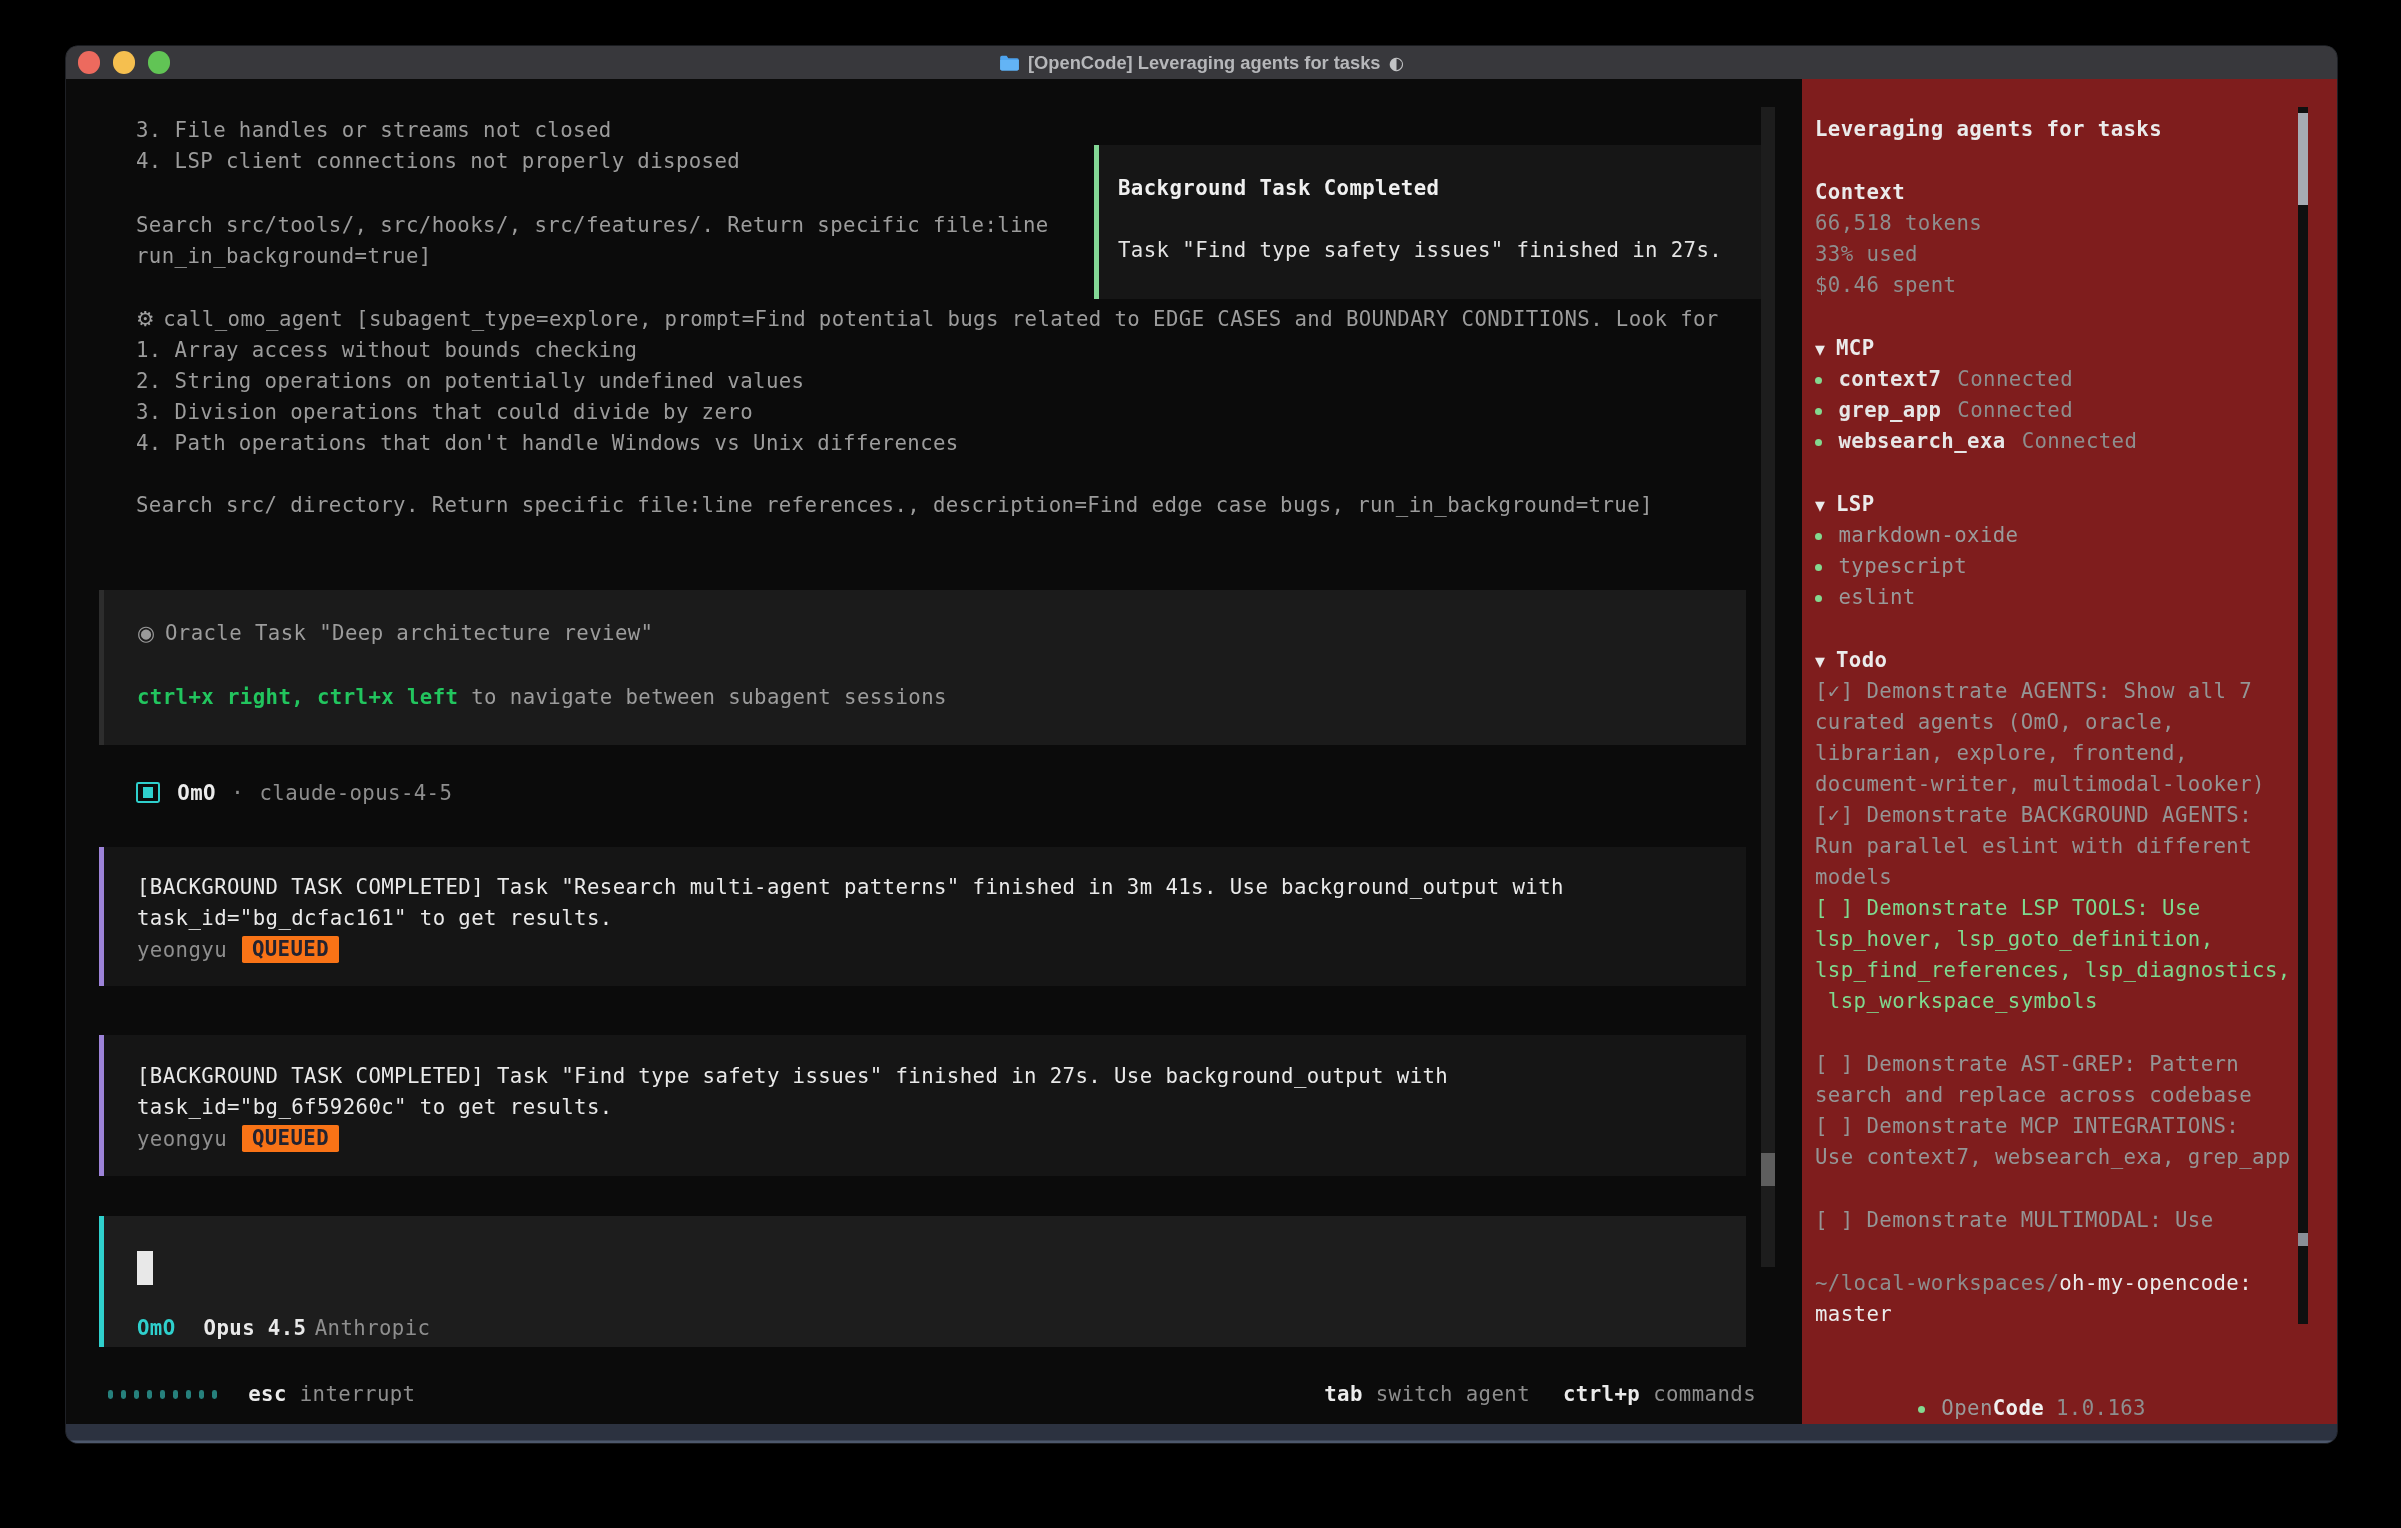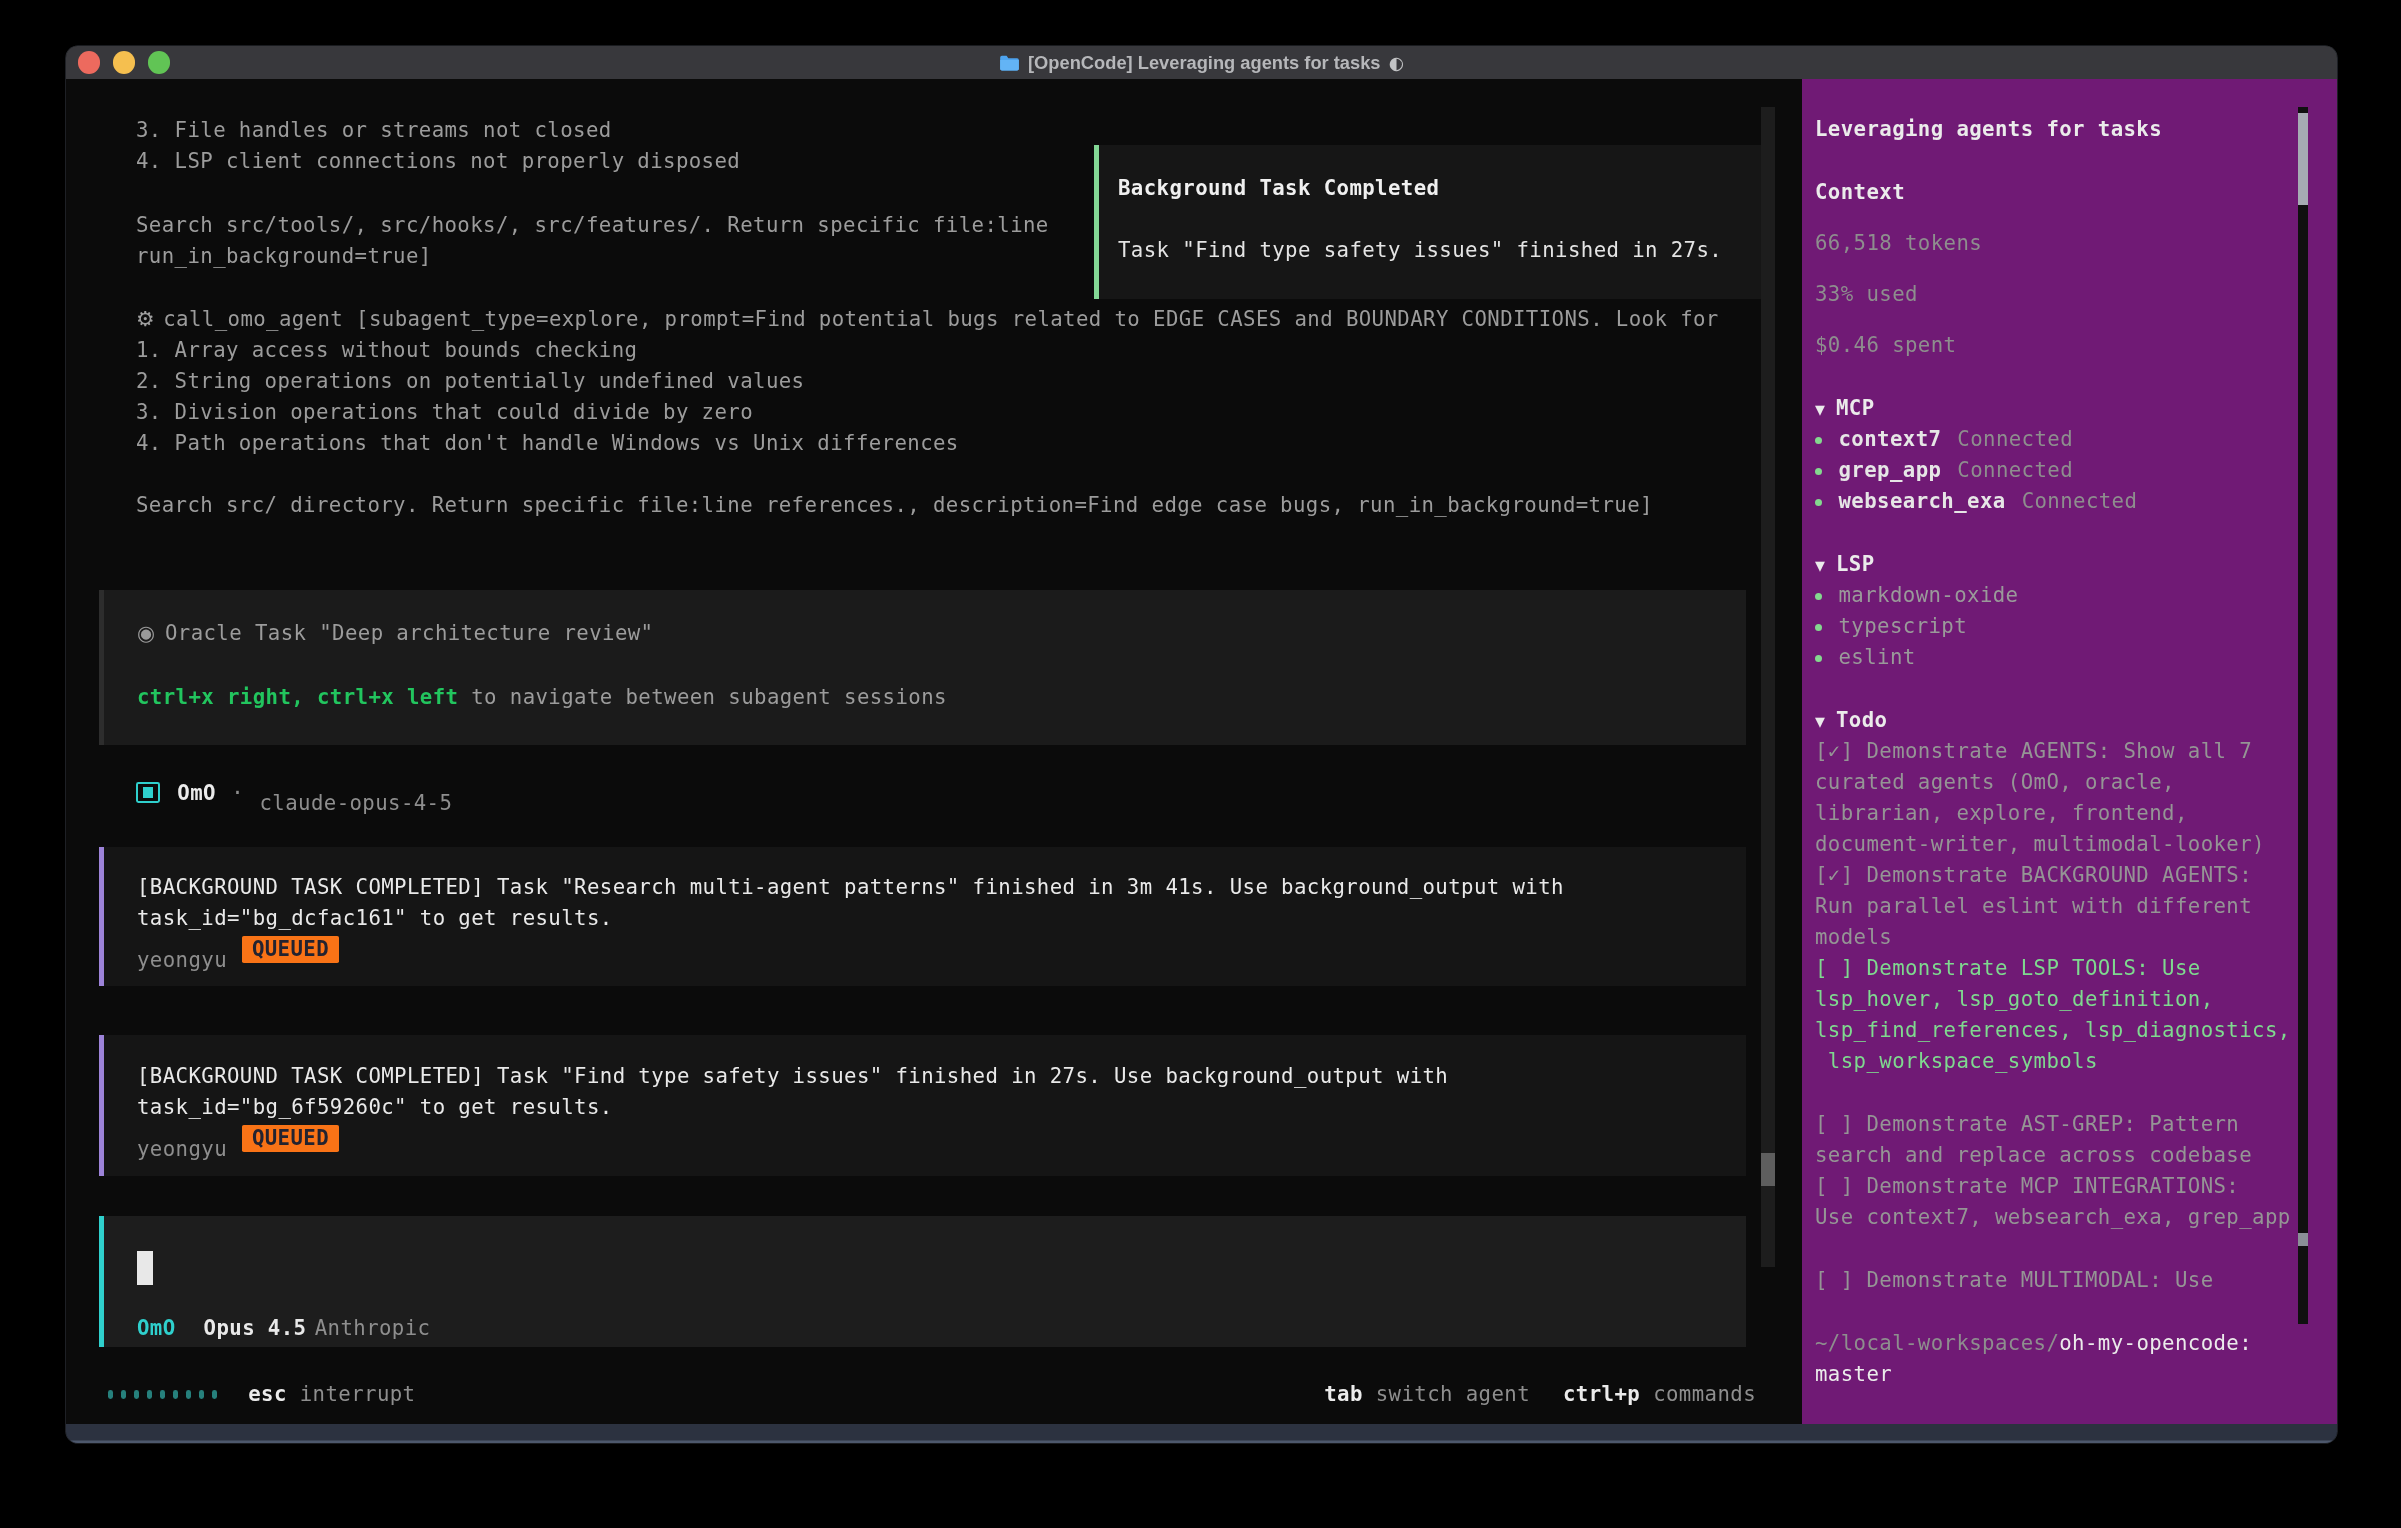--- a/index.html
+++ b/index.html
@@ -16,24 +16,24 @@
   .lights { display:flex; gap:12.4px; margin-left:11.8px; }
   .light { width:22.5px; height:22.5px; border-radius:50%; }
   .light.red { background:#ed6a5e; } .light.yellow { background:#f5bf4f; } .light.green { background:#61c455; }
   .tb-title { position:absolute; left:0; right:0; display:flex; justify-content:center; align-items:center; gap:8.3px;
               color:#b6b7ba; font-weight:bold; font-size:18.3px; letter-spacing:0; }
   .tb-glyph { font-family:"DejaVu Sans", sans-serif; font-size:17.7px; color:#c2c3c5; }
 
   
   .content { position:relative; height:1345px; display:flex; }
   .main { position:relative; width:1736px; height:100%; background:#0b0b0b; }
-  .sidebar { position:relative; width:535px; height:100%; background:#701a75; padding:35px 0 0 13px; }
+  .sidebar { position:relative; width:535px; height:100%; background:#7f1d1d; padding:35px 0 0 13px; }
 
   .line { height:31px; line-height:31px; white-space:pre; }
-  .dim { color:#8e8e8e;margin-top:20px; }
+  .dim { color:#8e8e8e; }
 
   
   .abs { position:absolute; }
   .log-a { top:36px; left:70px; }
   .log-b { top:131px; left:70px; }
   .tool-call { top:225px; left:70px; }
   .gear { color:#a0a0a0; font-family:"DejaVu Sans", sans-serif; margin-right:8.3px; }
 
   .oracle-box { top:511px; left:33px; width:1647px; height:155px; background:#1b1b1b;
                 border-left:5.3px solid #2d2d2d; padding:28px 0 0 33px; }

